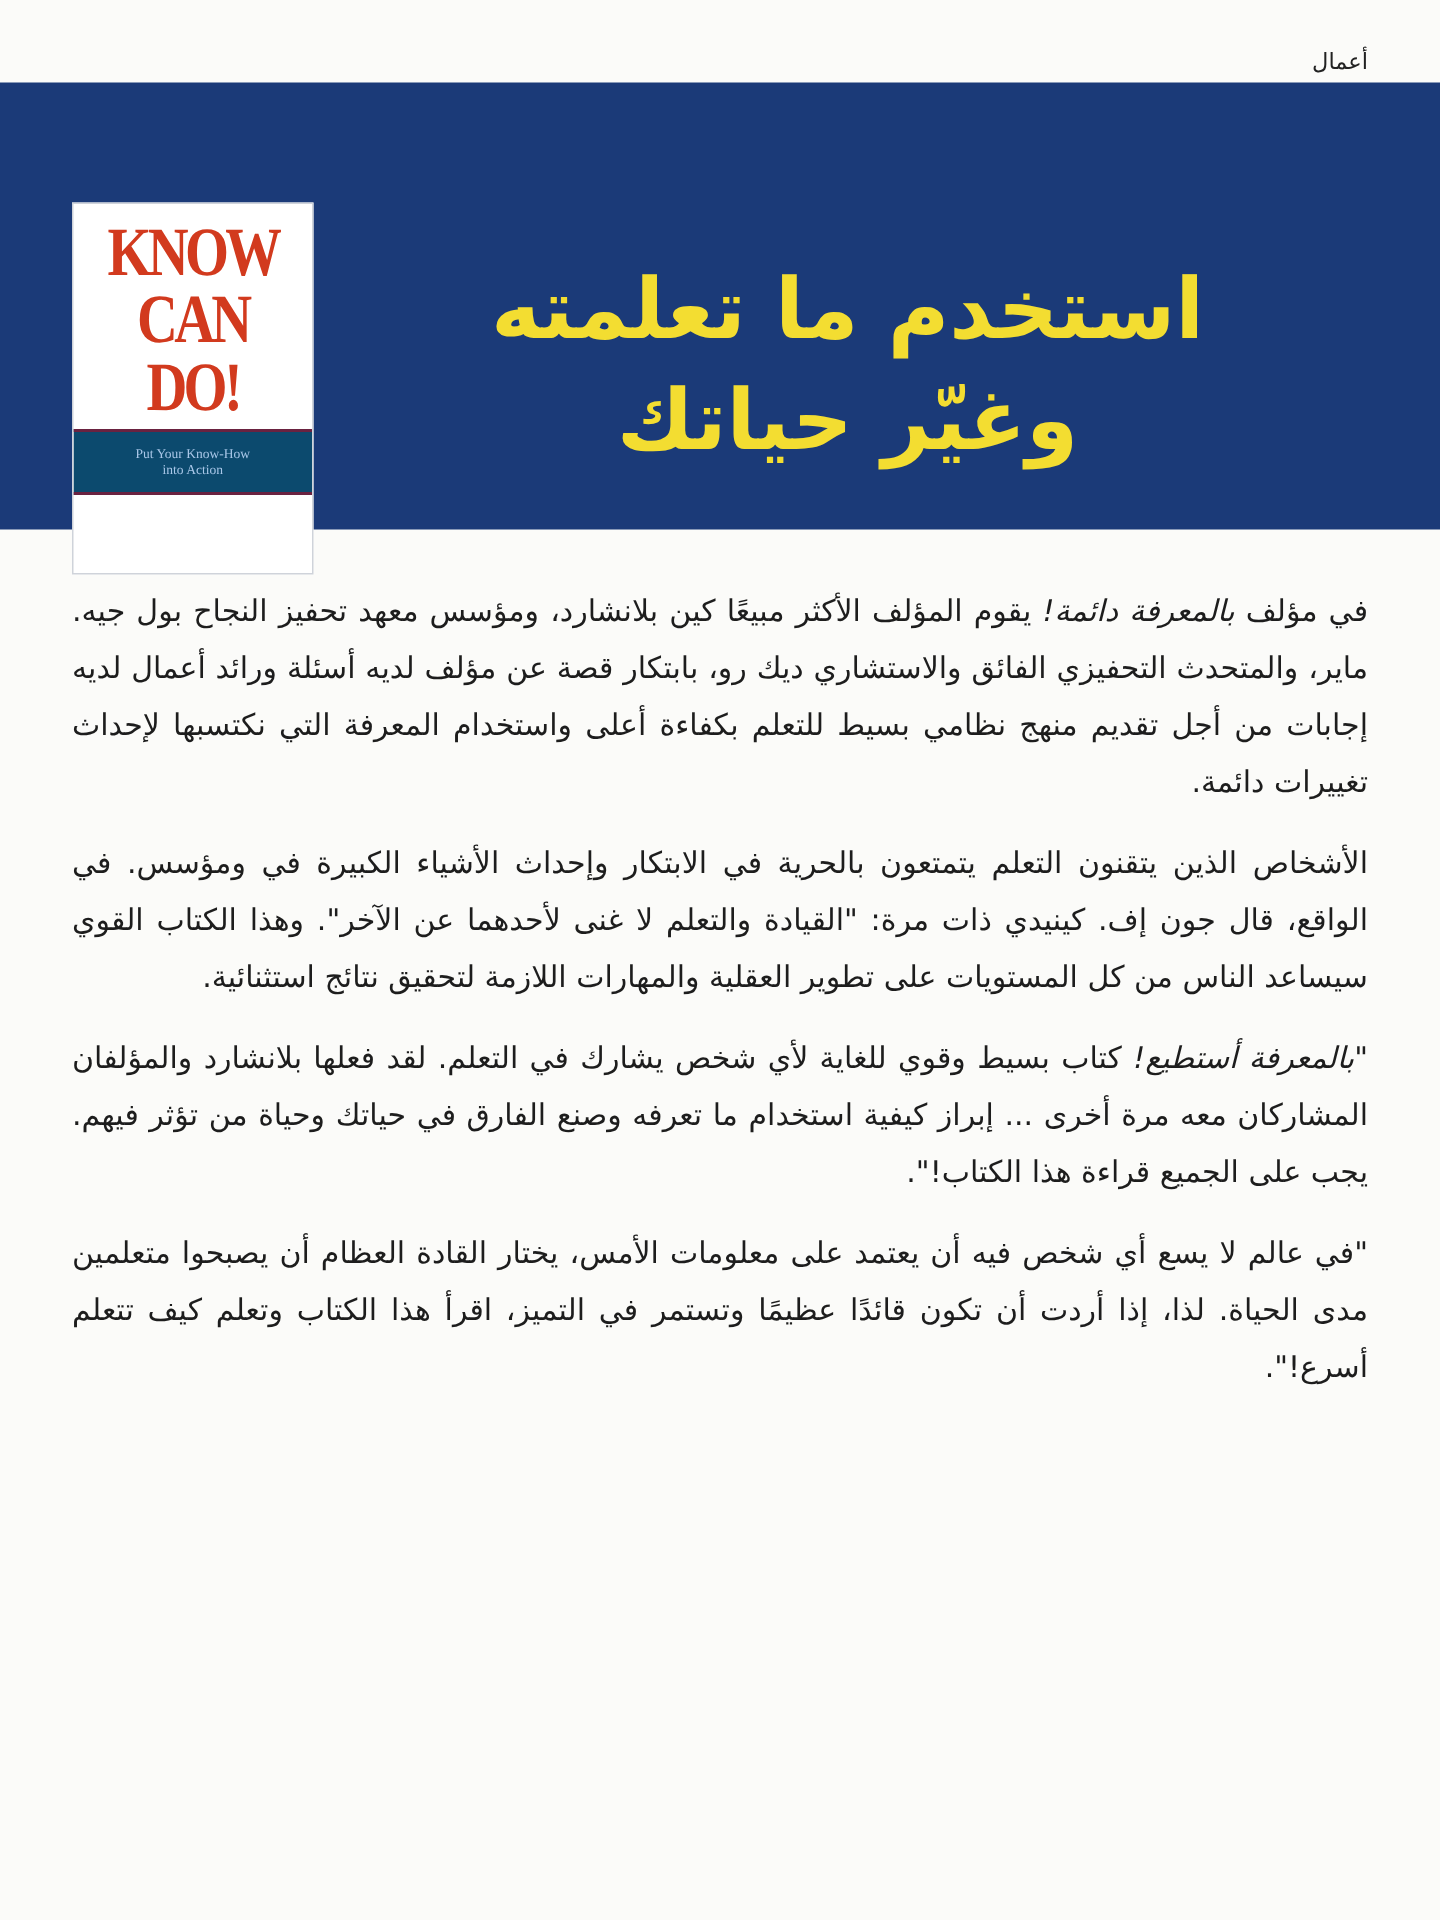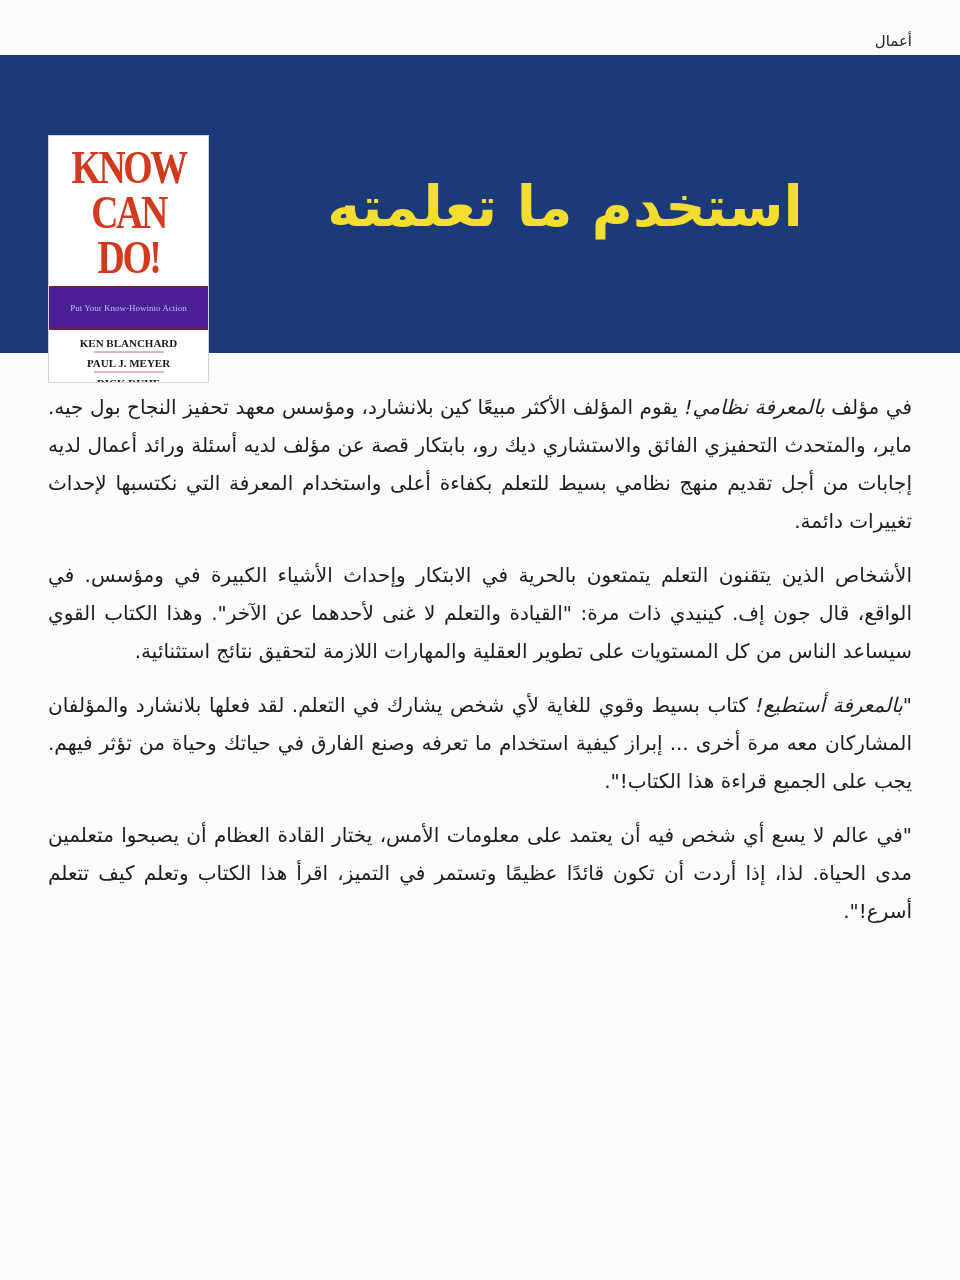--- a/index.html
+++ b/index.html
@@ -23,23 +23,23 @@
     background: #fff; border: 1px solid #cfd3da; box-sizing: border-box;
     overflow: hidden;
   }
   .book-title {
     font-family: "Liberation Serif", serif; font-weight: bold;
     color: #d23a1e; text-align: center; line-height: 45px;
     font-size: 46px; letter-spacing: -3px; margin-top: 9px;
     transform: scaleX(0.82);
   }
   .book-band {
-    margin-top: 6px; height: 40px; background: #4c1d95;
+    margin-top: 6px; height: 40px; background: #0c4a6e;
     border-top: 2px solid #6a2240; border-bottom: 2px solid #6a2240;
-    display: flex; flex-direction: row; justify-content: center;
+    display: flex; flex-direction: column; justify-content: center;
     align-items: center;
   }
   .book-band span {
     font-family: "Liberation Serif", serif; font-size: 9px; color: #a9c7e8; line-height: 11px;
   }
   .book-authors { text-align: center; margin-top: 8px; }
   .book-author {
     font-family: "Liberation Serif", serif; font-weight: bold;
     font-size: 11px; color: #1a1a1a; line-height: 11px;
   }
@@ -81,38 +81,31 @@
 <div class="banner">
   <div class="book">
     <div class="book-title">
       <div>KNOW</div>
       <div>CAN DO!</div>
     </div>
     <div class="book-band">
       <span>Put Your Know-How</span>
       <span>into Action</span>
     </div>
-    <div class="book-authors">
-      <div class="book-author">KEN BLANCHARD</div>
-      <div class="book-author-sub"></div>
-      <div class="book-author">PAUL J. MEYER</div>
-      <div class="book-author-sub"></div>
-      <div class="book-author">DICK RUHE</div>
-
-    </div>
   </div>
 
   <div class="headline">
     <div>استخدم ما تعلمته</div>
+    <div>وغيّر حياتك</div>
   </div>
 </div>
 
 <div class="content">
 
-  <p><span>في مؤلف </span><span class="em">بالمعرفة نظامي!</span><span> يقوم المؤلف الأكثر مبيعًا كين بلانشارد، ومؤسس معهد تحفيز النجاح بول جيه. ماير، والمتحدث التحفيزي الفائق والاستشاري ديك رو، بابتكار قصة عن مؤلف لديه أسئلة ورائد أعمال لديه إجابات من أجل تقديم منهج نظامي بسيط للتعلم بكفاءة أعلى واستخدام المعرفة التي نكتسبها لإحداث تغييرات دائمة.</span></p>
+  <p><span>في مؤلف </span><span class="em">بالمعرفة دائمة!</span><span> يقوم المؤلف الأكثر مبيعًا كين بلانشارد، ومؤسس معهد تحفيز النجاح بول جيه. ماير، والمتحدث التحفيزي الفائق والاستشاري ديك رو، بابتكار قصة عن مؤلف لديه أسئلة ورائد أعمال لديه إجابات من أجل تقديم منهج نظامي بسيط للتعلم بكفاءة أعلى واستخدام المعرفة التي نكتسبها لإحداث تغييرات دائمة.</span></p>
 
   <p>الأشخاص الذين يتقنون التعلم يتمتعون بالحرية في الابتكار وإحداث الأشياء الكبيرة في ومؤسس. في الواقع، قال جون إف. كينيدي ذات مرة: "القيادة والتعلم لا غنى لأحدهما عن الآخر". وهذا الكتاب القوي سيساعد الناس من كل المستويات على تطوير العقلية والمهارات اللازمة لتحقيق نتائج استثنائية.</p>
 
   <p><span class="em">"بالمعرفة أستطيع!</span><span> كتاب بسيط وقوي للغاية لأي شخص يشارك في التعلم. لقد فعلها بلانشارد والمؤلفان المشاركان معه مرة أخرى ... إبراز كيفية استخدام ما تعرفه وصنع الفارق في حياتك وحياة من تؤثر فيهم. يجب على الجميع قراءة هذا الكتاب!".</span></p>
 
 
   <p>"في عالم لا يسع أي شخص فيه أن يعتمد على معلومات الأمس، يختار القادة العظام أن يصبحوا متعلمين مدى الحياة. لذا، إذا أردت أن تكون قائدًا عظيمًا وتستمر في التميز، اقرأ هذا الكتاب وتعلم كيف تتعلم أسرع!".</p>
 
 </div>
 

